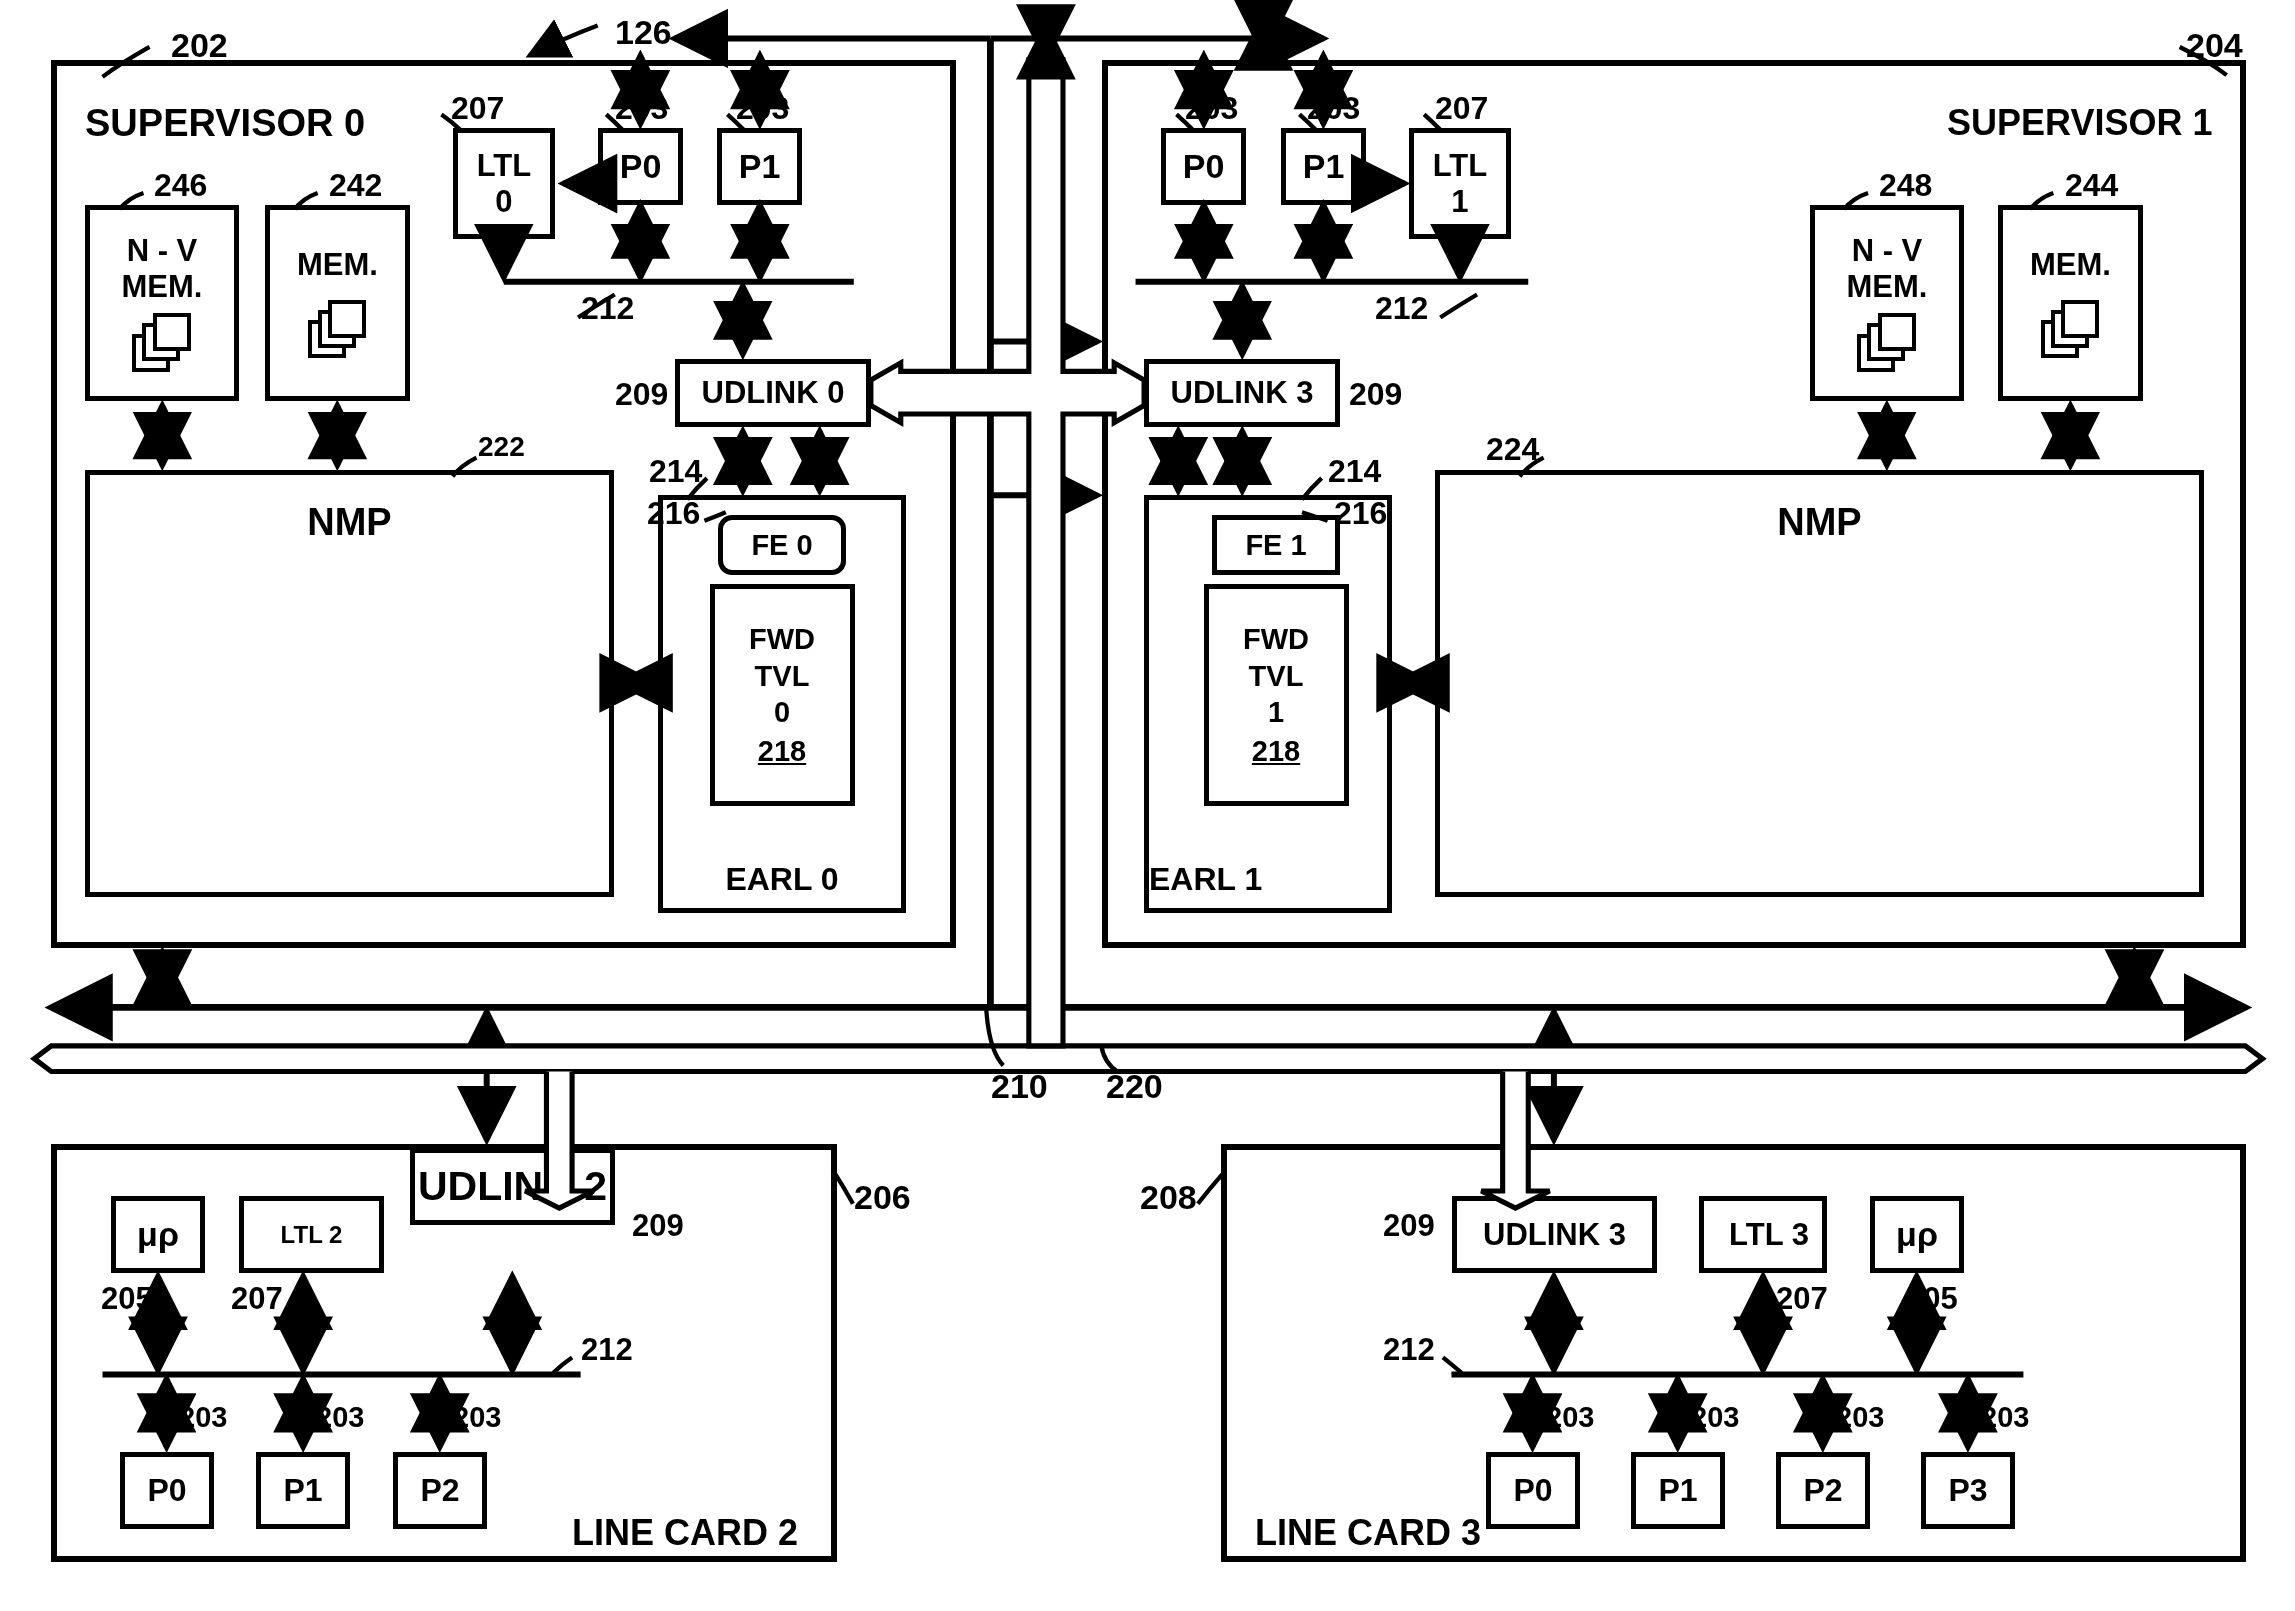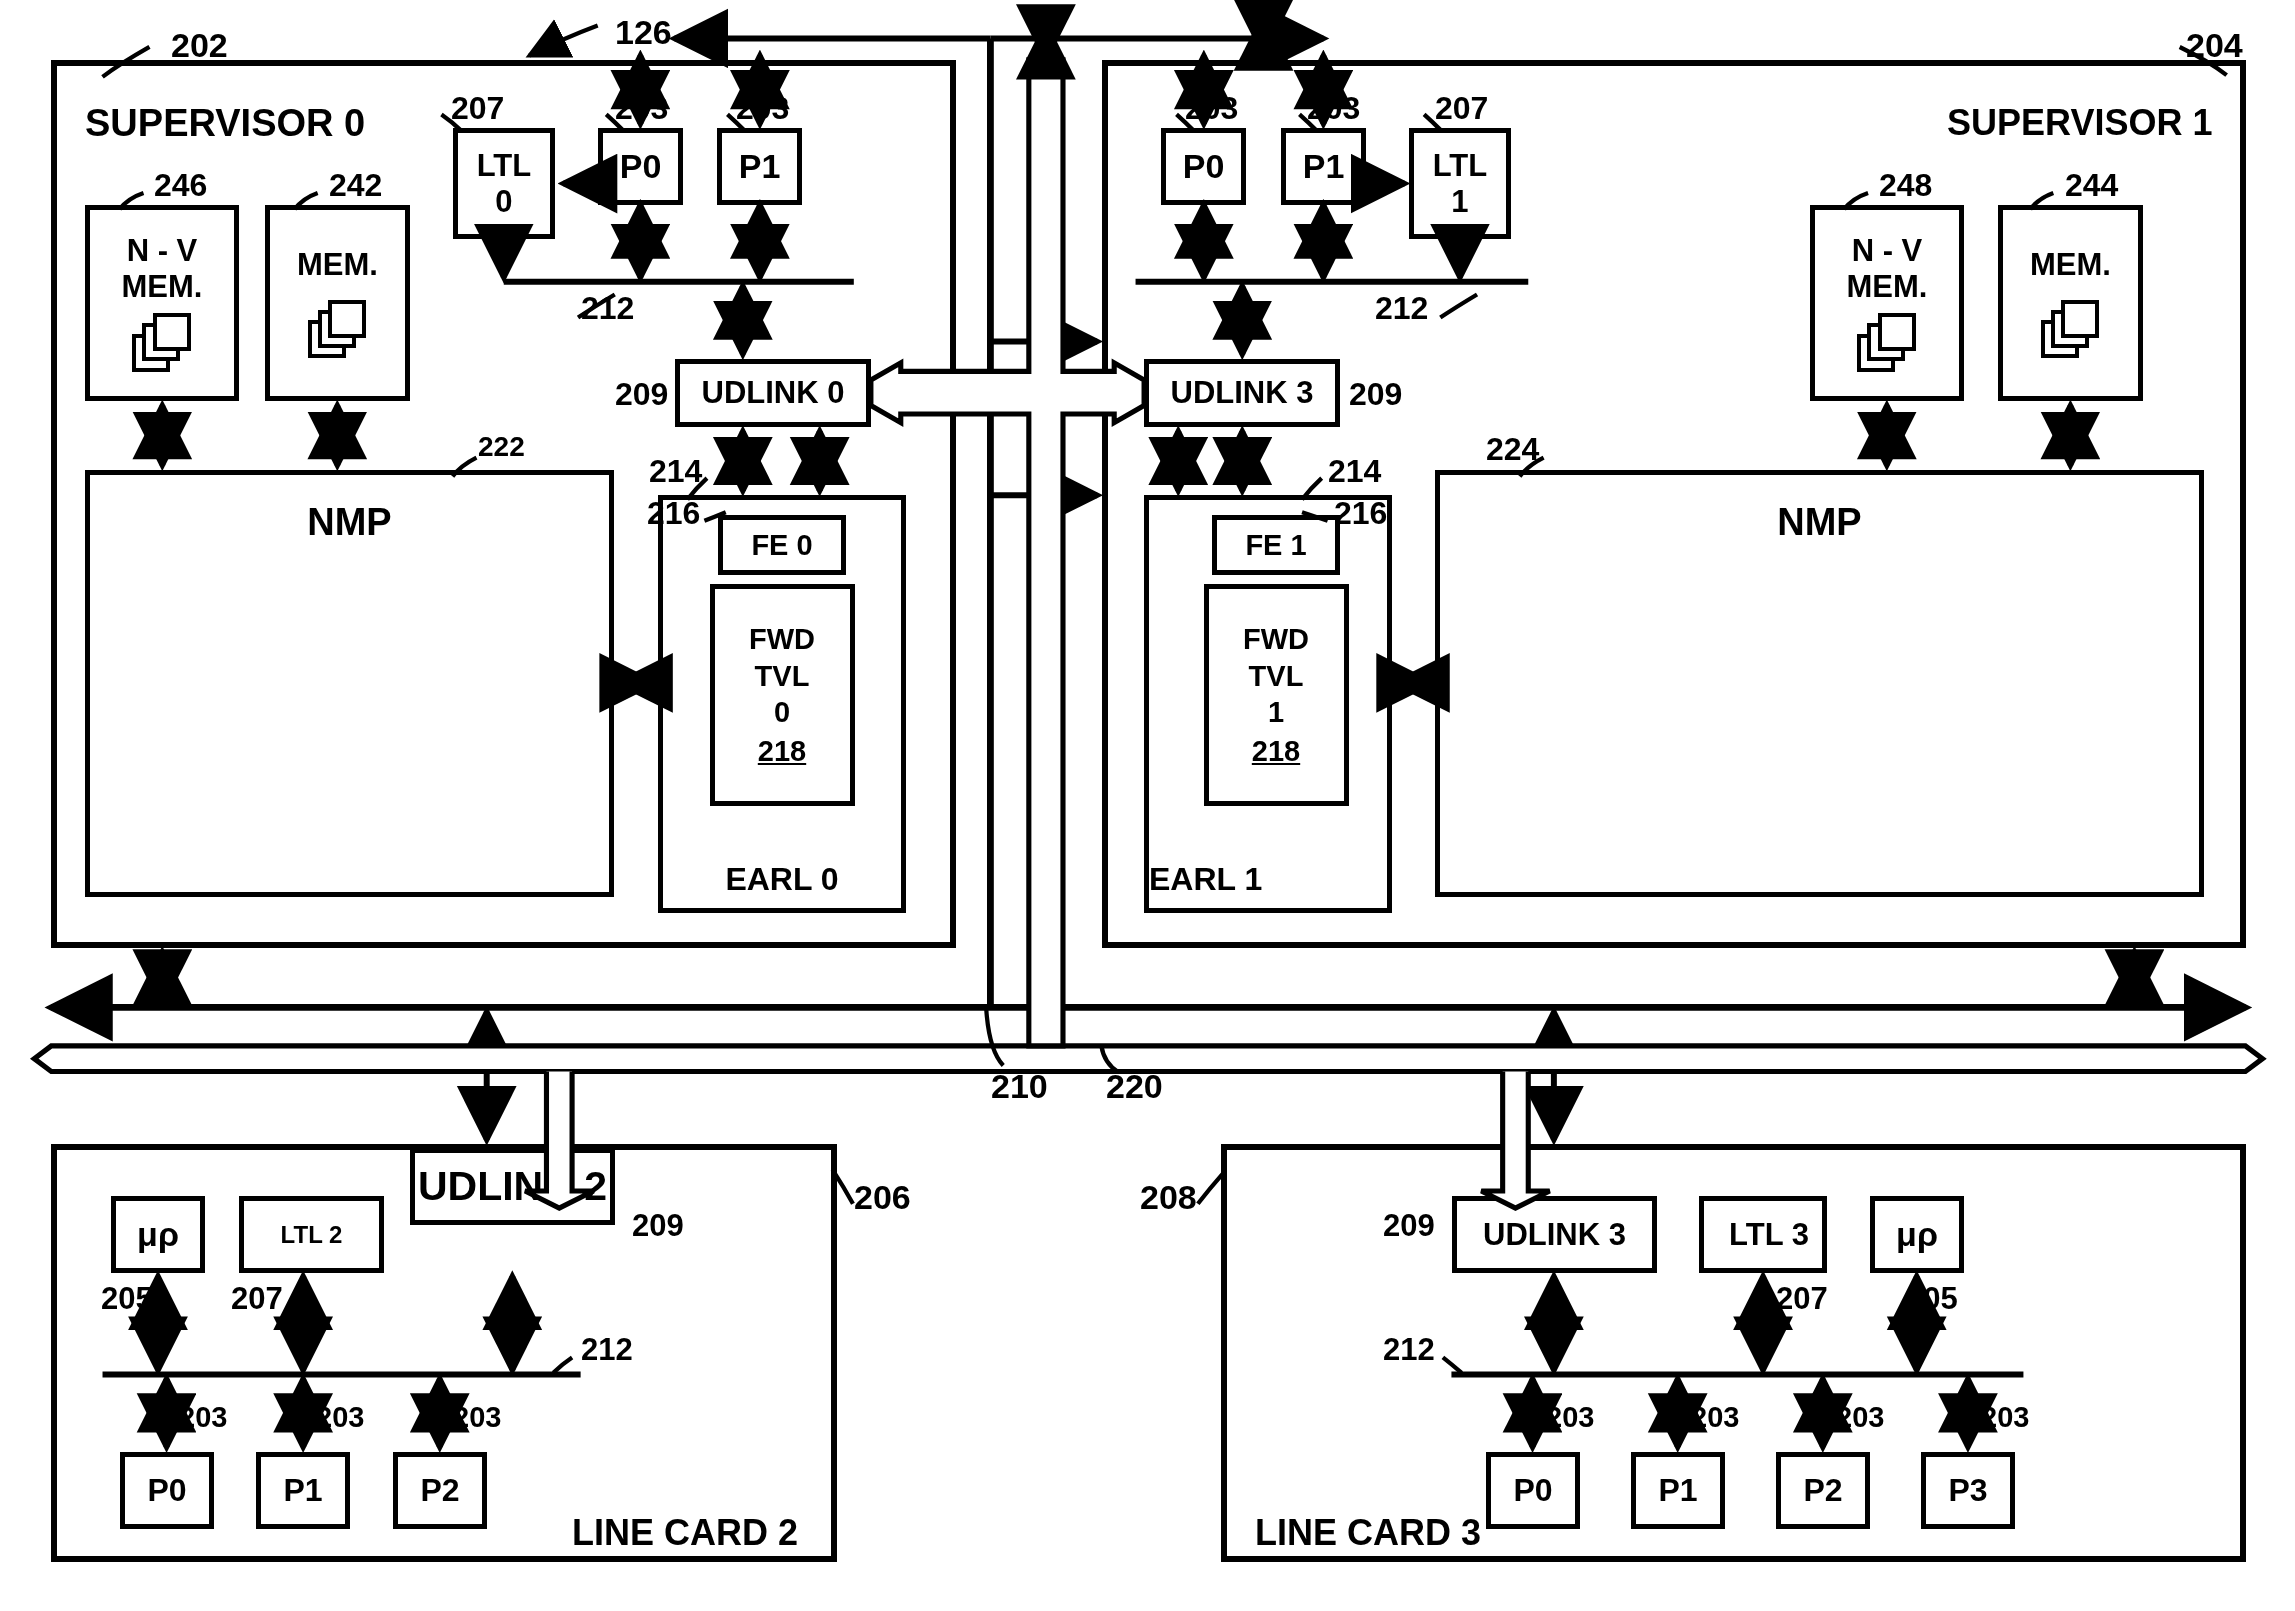--- a/index.html
+++ b/index.html
@@ -103,21 +103,21 @@
   <span style="margin:0 auto;">NMP</span>
 </div>
 <span class="lbl" style="left:478px; top:431px; font-size:28px;">222</span>
 
 <div class="small-box" style="left:675px; top:359px; width:196px; height:68px; font-size:31px;">
     <span>UDLINK 0</span>
   </div>
 <span class="lbl" style="left:615px; top:376px; font-size:32px;">209</span>
 
 <div class="small-box" style="left:658px; top:495px; width:248px; height:418px; display:block;">
-  <div class="small-box" style="position:relative; margin:15.4px auto 8.5px; width:128px; height:60px; font-size:29px;">
+  <div class="small-box" style="position:relative; margin:15.4px auto 8.5px; width:128px; height:60px; font-size:29px;border-radius:14px;">
       <span>FE 0</span>
     </div>
   <div class="small-box" style="position:relative; margin:8.5px auto; width:145px; height:222px; font-size:29px; flex-direction:column;">
     <span style="white-space:pre-line; line-height:1.25;">FWD
 TVL
 0</span>
     <span style="text-decoration:underline; margin-top:5.1px;">218</span>
   </div>
   <span class="lbl" style="position:absolute; left:0; right:0; bottom:10.2px; text-align:center; font-size:32px;">EARL 0</span>
 </div>

